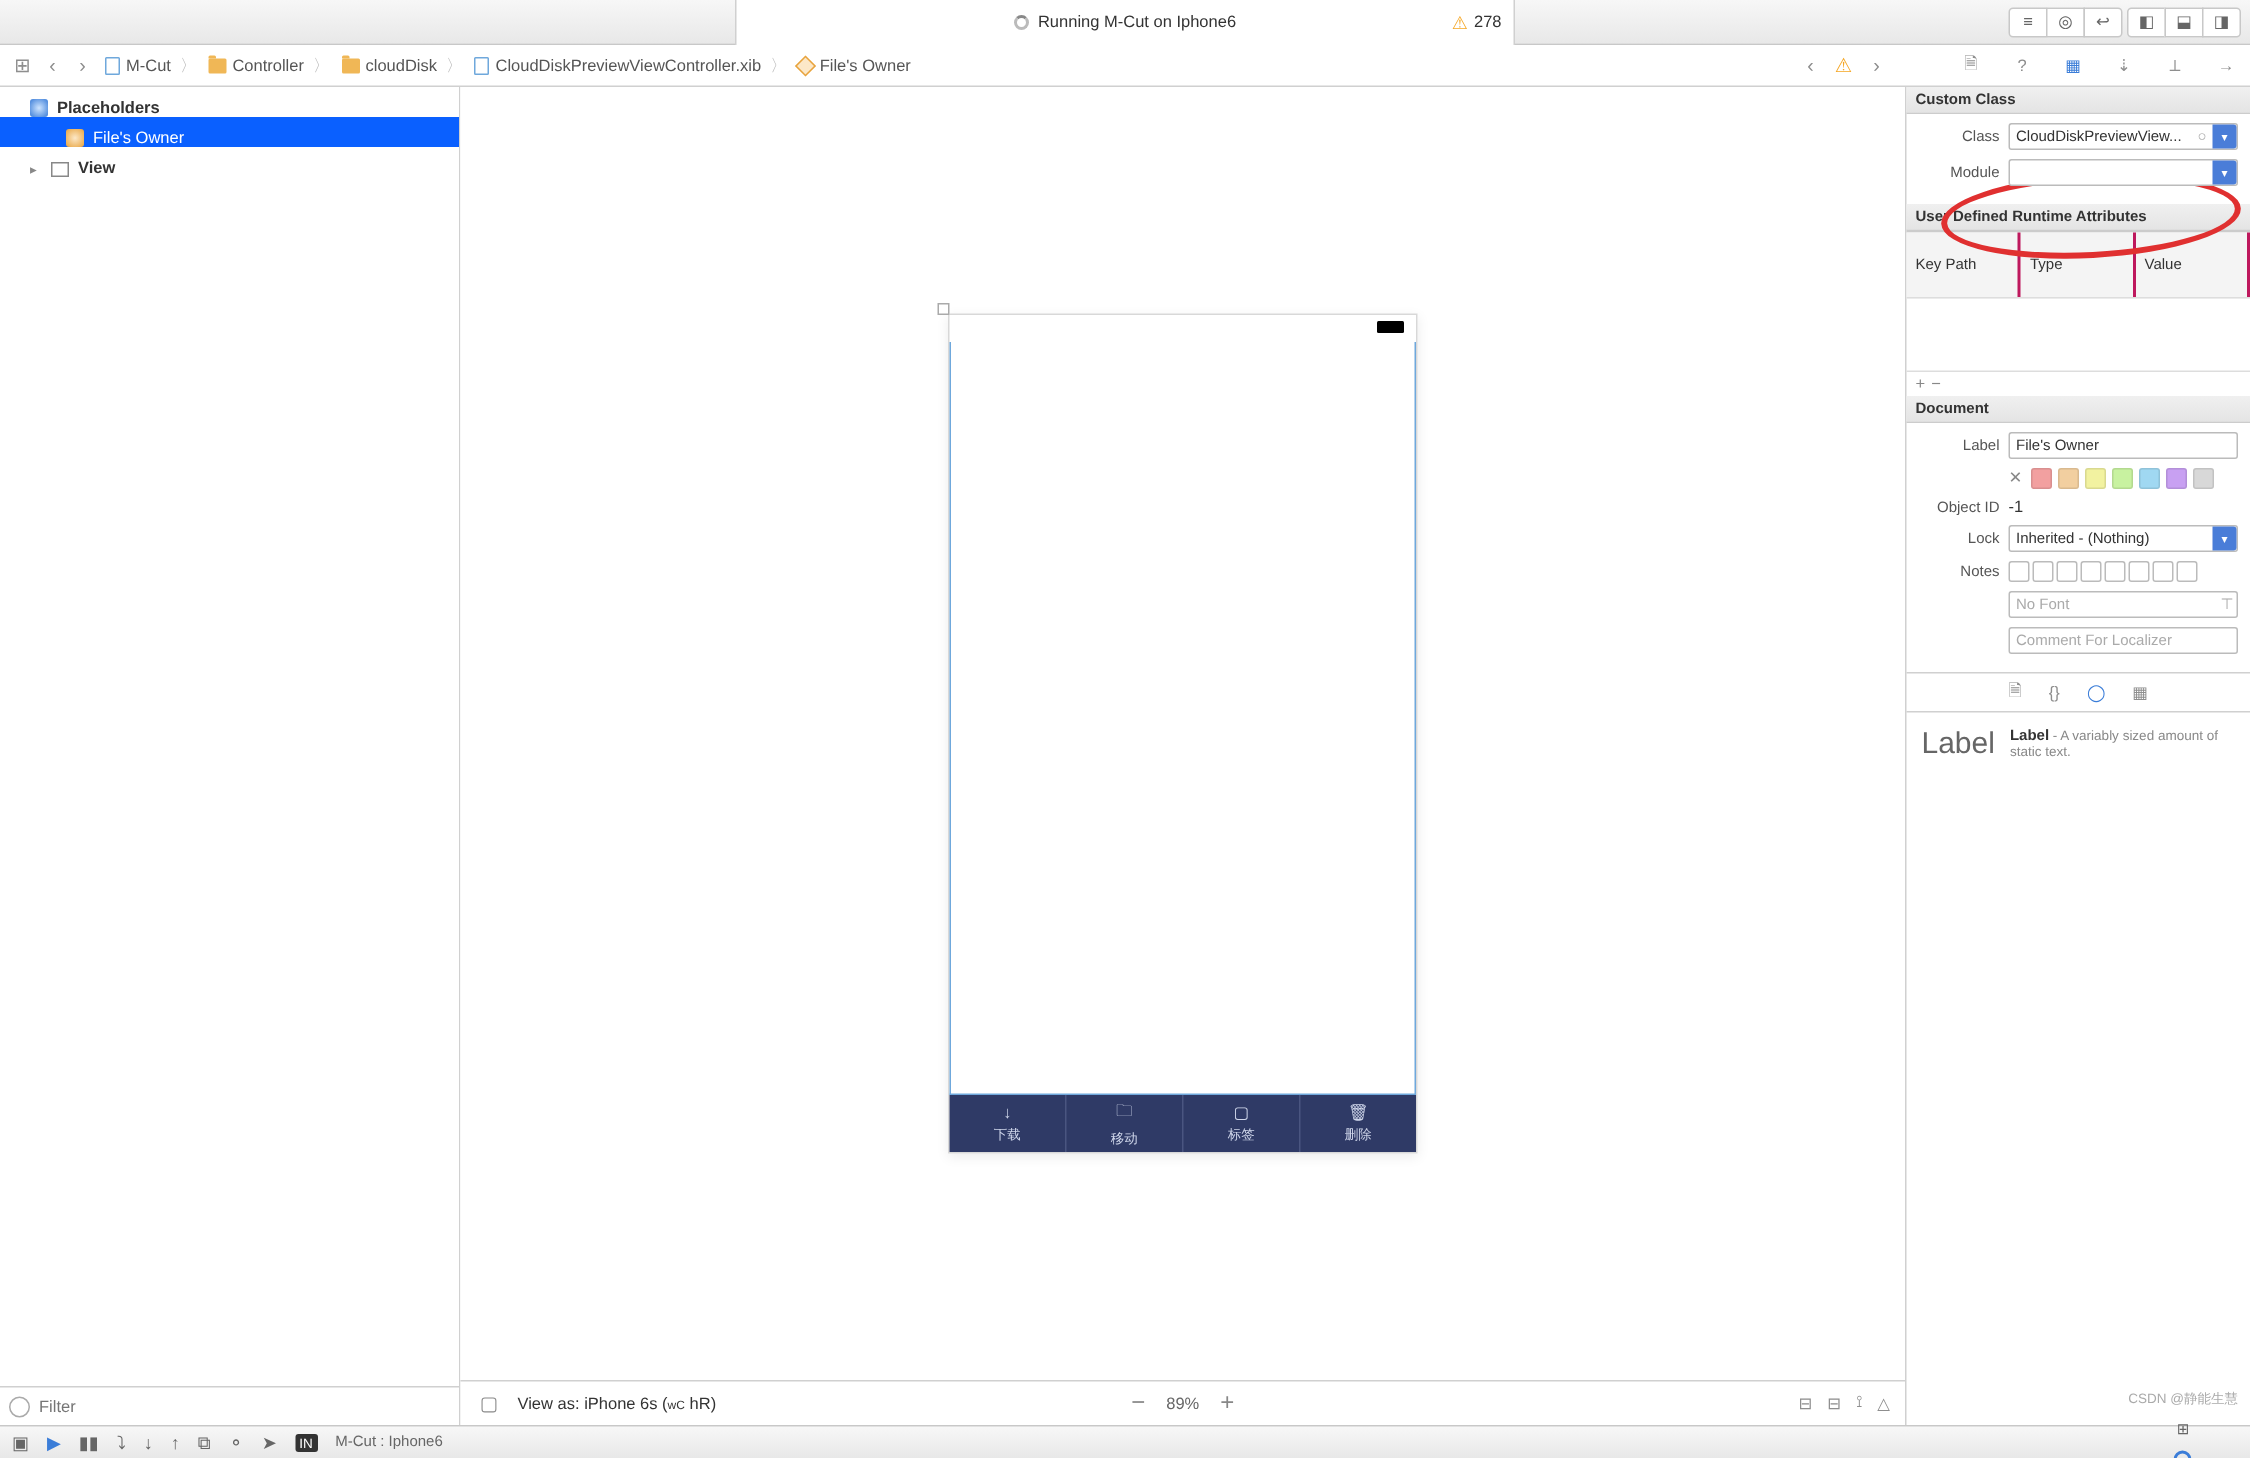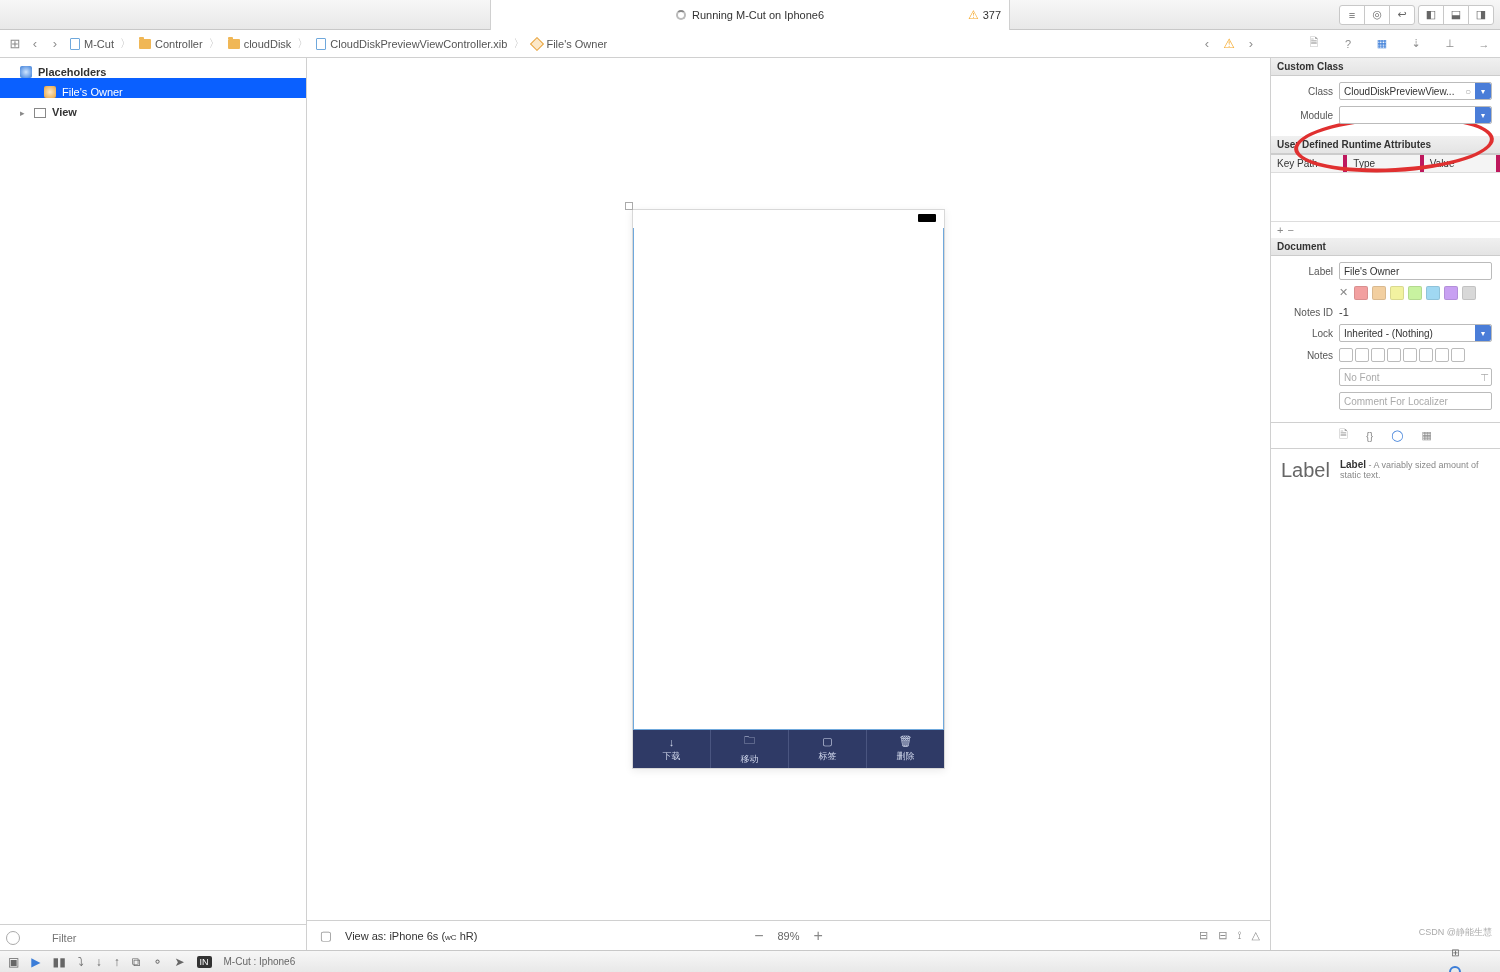--- a/index.html
+++ b/index.html
@@ -43,21 +43,21 @@
 .nav-row.selected { background:#0a60ff; color:#fff; }
 .nav-row.lvl2 { padding-left:44px; }
 .nav-row.lvl1 { padding-left:20px; }
 .disclosure { width:8px; color:#888; font-size:9px; }
 .cube-small { width:12px; height:12px; background:radial-gradient(#fce8c8,#e8a33d); border-radius:2px; }
 .cube-small.blue { background:radial-gradient(#cde4ff,#3b7dd8); }
 .cube-small.orange { background:radial-gradient(#ffe0c0,#f08030); }
 .view-box { width:12px; height:10px; border:1px solid #888; background:#fff; }
 .nav-filter { height:26px; border-top:1px solid #d0d0d0; display:flex; align-items:center; padding:0 6px; gap:6px; }
 .nav-filter .circ { width:14px; height:14px; border:1px solid #aaa; border-radius:50%; }
-.nav-filter input { flex:1; border:none; outline:none; font-size:11px;margin-left:26px; }
+.nav-filter input { flex:1; border:none; outline:none; font-size:11px; }
 
 
 .canvas { flex:1; background:#fff; display:flex; flex-direction:column; position:relative; }
 .canvas-main { flex:1; display:flex; align-items:center; justify-content:center; background:#fff; }
 .device { width:313px; height:560px; background:#fff; border:1px solid #d8d8d8; position:relative; box-shadow:0 2px 8px rgba(0,0,0,0.08); }
 .device-handle { position:absolute; top:-8px; left:-8px; width:8px; height:8px; border:1px solid #aaa; background:#fff; }
 .device .statusbar { height:18px; display:flex; justify-content:flex-end; padding:4px 8px; }
 .battery { width:18px; height:8px; background:#000; border-radius:1px; }
 .device .body { position:absolute; top:18px; bottom:38px; left:0; right:0; border:1px solid #6fa8dc; border-top:none; }
 .device .bottombar { position:absolute; bottom:0; left:0; right:0; height:38px; background:#2f3a66; display:flex; }
@@ -74,21 +74,21 @@
 .insp-section-hd { background:linear-gradient(#f0f0f0,#e4e4e4); border-bottom:1px solid #ccc; padding:3px 6px; font-weight:600; font-size:10px; }
 .insp-body { padding:6px 8px; }
 .insp-row { display:flex; align-items:center; margin-bottom:6px; gap:6px; }
 .insp-row label { width:54px; text-align:right; color:#555; font-size:10px; }
 .insp-row .field { flex:1; height:18px; border:1px solid #bbb; border-radius:2px; background:#fff; padding:0 4px; font-size:10px; display:flex; align-items:center; position:relative; }
 .field.disabled { color:#aaa; }
 .field .dd { position:absolute; right:0; top:0; width:16px; height:100%; background:#4a7dd8; border-radius:0 2px 2px 0; display:flex; align-items:center; justify-content:center; color:#fff; font-size:8px; }
 .circle-mark { position:absolute; border:4px solid #e03030; border-radius:50%; width:200px; height:56px; top:58px; right:6px; pointer-events:none; transform:rotate(-3deg); }
 .attr-table { border-top:1px solid #ccc; }
 .attr-head { display:flex; background:#f4f4f4; border-bottom:1px solid #ddd; }
-.attr-head div { flex:1; padding:3px 6px; font-size:10px; border-right:4px solid #be185d; }
+.attr-head div { flex:1; padding:16px 6px; font-size:10px; border-right:2px solid #be185d; }
 .attr-body { height:48px; }
 .attr-ctl { display:flex; gap:4px; padding:2px 6px; border-top:1px solid #ddd; color:#888; }
 .swatches { display:flex; gap:4px; }
 .swatch { width:14px; height:14px; border-radius:2px; border:1px solid rgba(0,0,0,0.1); }
 .seg-row { display:flex; gap:2px; }
 .seg { width:14px; height:14px; border:1px solid #bbb; background:#fff; border-radius:2px; }
 .insp-lib { flex:1; border-top:1px solid #d0d0d0; display:flex; flex-direction:column; }
 .lib-tabs { height:26px; display:flex; align-items:center; justify-content:center; gap:18px; border-bottom:1px solid #d0d0d0; color:#8e8e8e; }
 .lib-tabs .active { color:#3b7dd8; }
 .lib-item { padding:10px; display:flex; gap:10px; }
@@ -104,21 +104,21 @@
 </style>
 </head>
 <body>
 
 <div class="titlebar">
   <div class="title-center">
     <span class="spinner"></span>
     <span>Running M-Cut on Iphone6</span>
     <span class="warn">
       <span class="warn-triangle">⚠</span>
-      <span>377</span>
+      <span>278</span>
     </span>
   </div>
   <div class="toolbar-right">
     <div class="tb-group">
       <div class="tb-btn">≡</div>
       <div class="tb-btn">◎</div>
       <div class="tb-btn">↩</div>
     </div>
     <div class="tb-group">
       <div class="tb-btn">◧</div>
@@ -297,21 +297,21 @@
           <span class="swatch" style="background:#f2a0a0"></span>
           <span class="swatch" style="background:#f2cfa0"></span>
           <span class="swatch" style="background:#f2f2a0"></span>
           <span class="swatch" style="background:#c8f2a0"></span>
           <span class="swatch" style="background:#a0d8f2"></span>
           <span class="swatch" style="background:#c8a0f2"></span>
           <span class="swatch" style="background:#d8d8d8"></span>
         </div>
       </div>
       <div class="insp-row">
-        <label>Notes ID</label>
+        <label>Object ID</label>
         <span>-1</span>
       </div>
       <div class="insp-row">
         <label>Lock</label>
         <div class="field">
             <span>Inherited - (Nothing)</span>
             <span class="dd">▾</span>
           </div>
       </div>
       <div class="insp-row">

